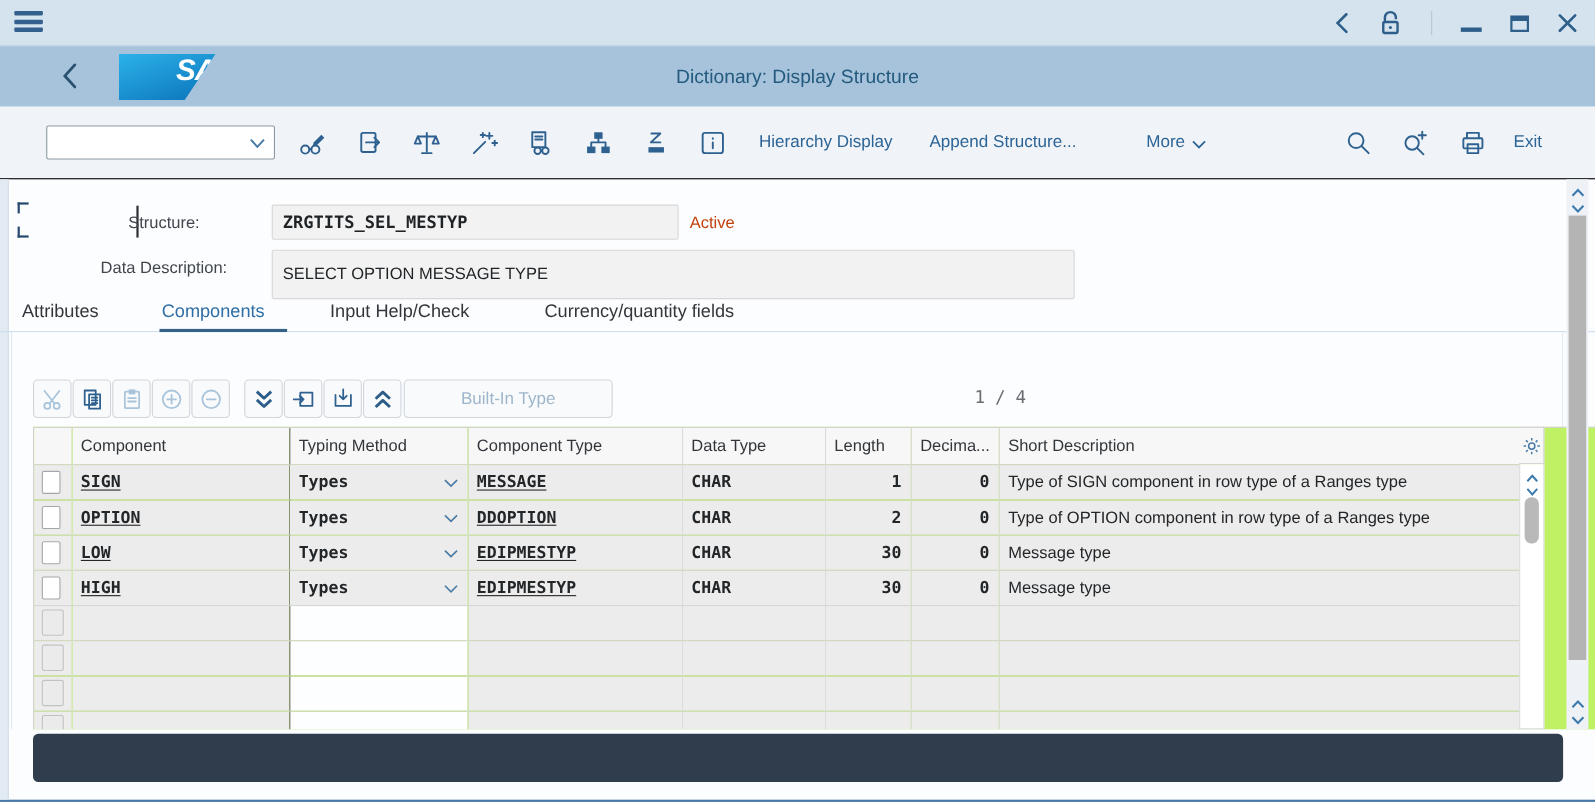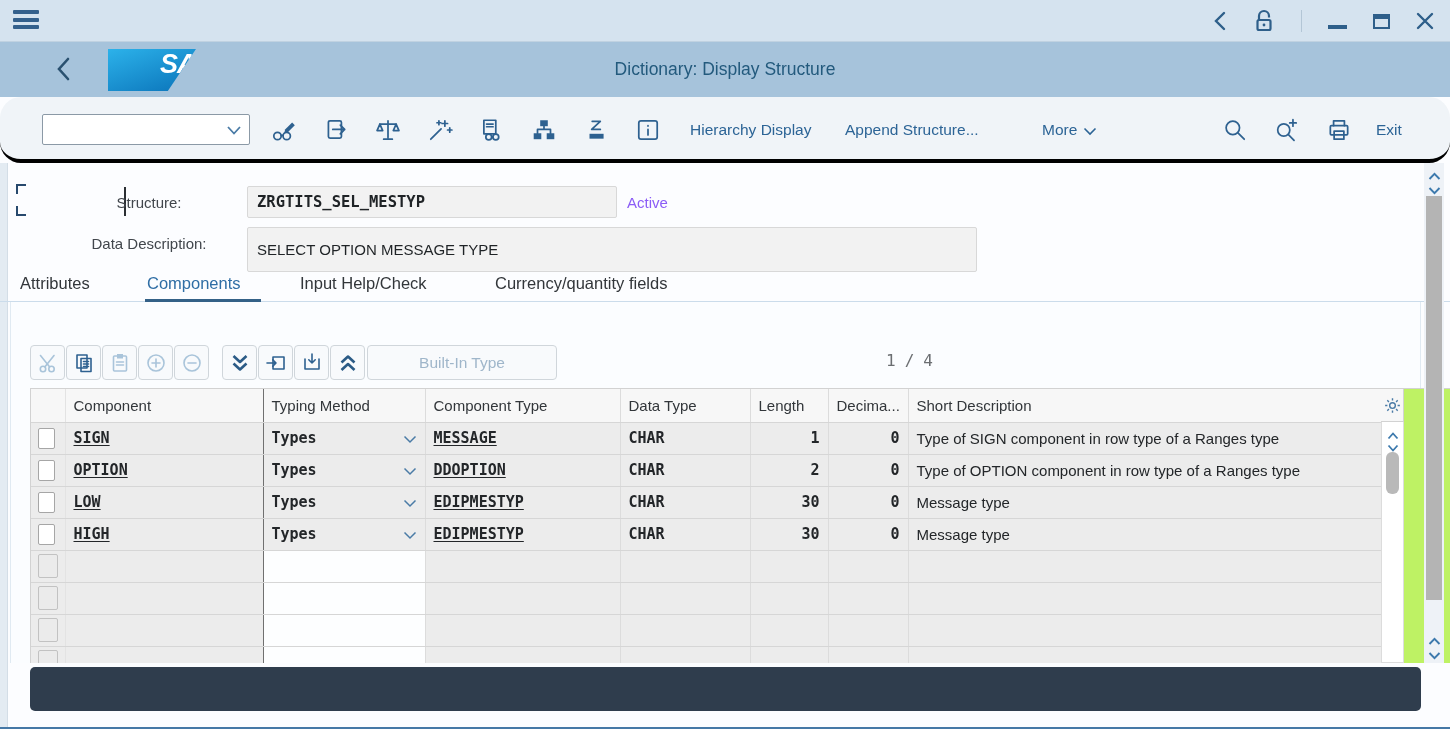--- a/index.html
+++ b/index.html
@@ -25,39 +25,39 @@
   .sap-logo { position:absolute; left:108px; top:7px; width:88px; height:42px;
               background:linear-gradient(160deg,#2cb2ea 0%,#0f7cc0 85%);
               clip-path:polygon(0 0,100% 0,68% 100%,0 100%);
               display:flex; align-items:flex-start;padding-left:43px; }
   .sap-logo span { color:#fff; font-weight:bold; font-style:italic; font-size:27px; letter-spacing:-1px; padding-left:9px; }
   .apptitle { position:absolute; left:0; top:0; width:1450px; height:55px; display:flex; align-items:center; justify-content:center;
               color:#235a7d; font-size:17.5px; }
 
   
   .toolbar { position:absolute; left:0; top:97px; width:1450px; height:66px; background:#f0f4f8;
-             border-bottom:4px solid #000000;border-radius:21px; }
+             border-bottom:1px solid #000000; }
   .combo { position:absolute; left:42px; top:17px; width:208px; height:31px; background:#fff;
            border:1px solid #8b99a6; border-radius:2px; cursor:text; }
   .combo svg { position:absolute; right:7px; top:10px; }
   .tico { position:absolute; top:20px; width:26px; height:26px; cursor:pointer; }
   .tbtext { position:absolute; top:0; height:66px; display:flex; align-items:center; color:#2c6496; font-size:15.5px; cursor:pointer; }
   .tbtext svg { margin-left:6px; margin-top:3px; }
 
   
   .leftstrip { position:absolute; left:0; top:163px; width:8px; height:564px; background:#e3ebf2; border-right:1px solid #d3dde6; }
   .fmark { position:absolute; width:10px; height:10px; }
   .fmark.tl { left:16px; top:184px; border-left:2px solid #27496d; border-top:2px solid #27496d; }
   .fmark.bl { left:16px; top:206px; border-left:2px solid #27496d; border-bottom:2px solid #27496d; }
   .caret { position:absolute; left:124px; top:187px; width:2px; height:29px; background:#2b2f33; }
   .flabel { position:absolute; width:178px; text-align:center; color:#41464c; font-size:15px; }
   .ffield { position:absolute; background:#f2f2f2; border:1px solid #d8d8d8; border-radius:2px;
             display:flex; align-items:center; padding-left:9px; color:#1f2326; }
   .mono { font-family:"DejaVu Sans Mono", monospace; }
-  .factive { position:absolute; left:627px; top:194px; color:#8b5cf6; font-size:15px; }
+  .factive { position:absolute; left:627px; top:194px; color:#c2410c; font-size:15px; }
 
   
   .tabs-line { position:absolute; left:0; top:301px; width:1450px; height:1px; background:#cbdceb; }
   .tab { position:absolute; top:274px; font-size:16.5px; color:#32363a; cursor:pointer; }
   .tab.active { color:#2f6ea5; }
   .tab-underline { position:absolute; left:145px; top:299px; width:116px; height:3px; background:#346187; }
   .panel { position:absolute; left:10px; top:302px; width:1411px; height:361px; background:#fbfdff;
            border-left:1px solid #e0eaf2; border-right:1px solid #e0eaf2; }
 
   

